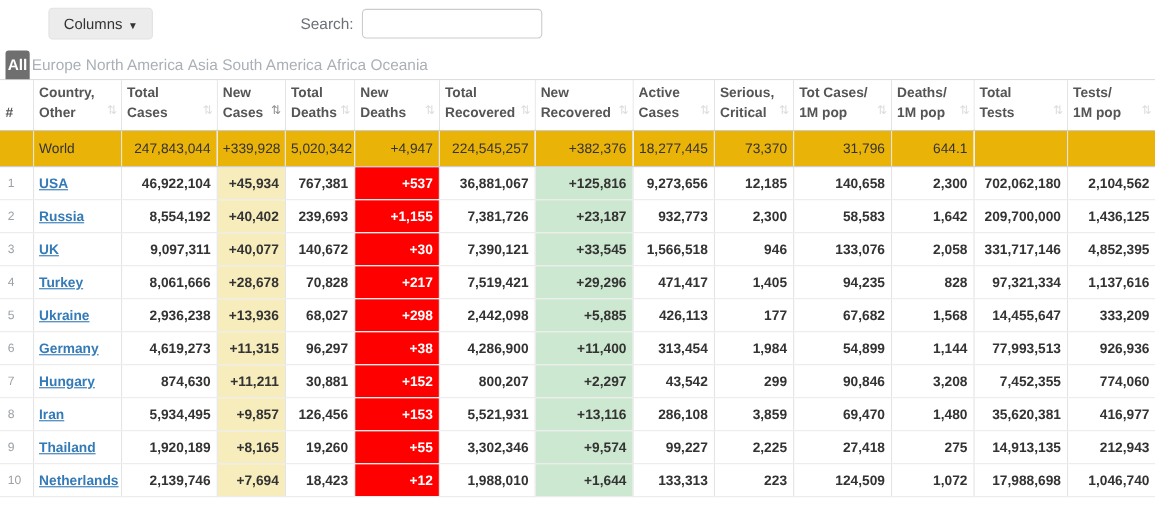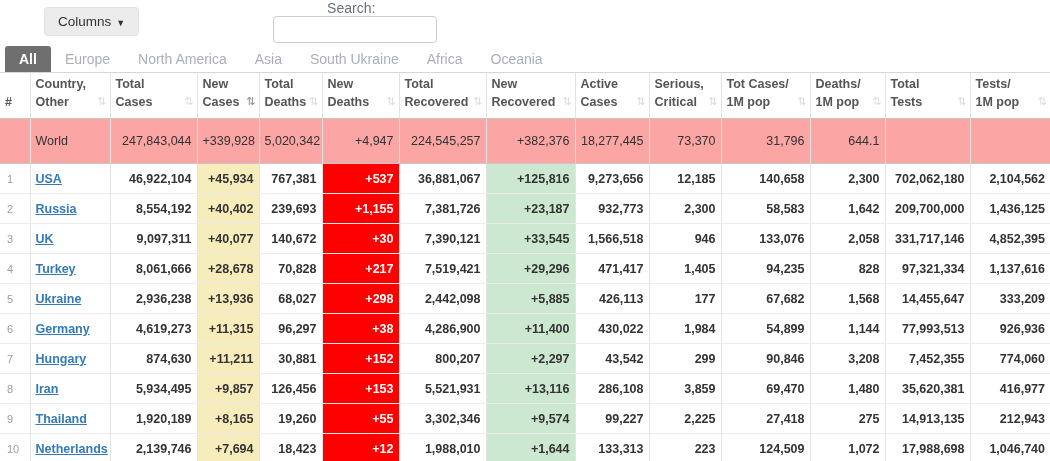--- a/index.html
+++ b/index.html
@@ -15,30 +15,30 @@
   .time-tab {
     font-size:14px; color:#8a8f98; padding:6px 13px; border:none; background:transparent;
     border-radius:4px; cursor:pointer; font-family:inherit;
   }
   .time-tab.active { background:var(--accent-blue,#337ab7); color:#fff; font-weight:bold; }
   .columns-btn {
     margin-left:32px; background:#ececec; border:1px solid #e2e2e2; border-radius:4px;
     padding:6px 13px; font-size:13.5px; color:#333; cursor:pointer; font-family:inherit;
   }
   .columns-btn .caret { font-size:9px; margin-left:5px; color:#333; }
-  .search-wrap { margin-left:134px; display:flex; align-items:center;flex-direction:column; }
+  .search-wrap { margin-left:134px; display:flex; align-items:center; }
   .search-label { color:#6b7078; font-size:14px; margin-right:8px; }
   .search-input {
     width:164px; height:27px; border:1px solid #ccc; border-radius:4px; padding:0 6px;
     font-size:13px; font-family:inherit;
   }
 
   
   .tabbar { display:flex; align-items:flex-end; padding-left:5px; border-bottom:1px solid #d6d6d6; height:31px; }
-  .cont-tab { font-size:14px; color:#aab0b6; padding:5px 14px; cursor:pointer; white-space:nowrap; }
+  .cont-tab { font-size:14px; color:#aab0b6; padding:5px 2px; cursor:pointer; white-space:nowrap; }
   .cont-tab.active { background:#6f6f6f; color:#fff; font-weight:bold; border-radius:3px 3px 0 0; }
 
   
   table { border-collapse:collapse; table-layout:fixed; width:1050px; }
   th, td { border-right:1px solid #e4e4e4; padding:2px 5px; overflow:hidden; white-space:nowrap; }
   th:last-child, td:last-child { border-right:none; }
 
   thead th {
     height:42px; text-align:left; vertical-align:bottom; font-size:12.5px; color:#555;
     font-weight:bold; line-height:1.45; position:relative; padding-bottom:7px;
@@ -46,21 +46,21 @@
   }
   .sort-icon { position:absolute; right:3px; bottom:8px; font-size:11px; color:#dcdcdc; font-weight:normal; }
   .sort-icon.sorted { color:#8d8d8d; }
 
   tbody td { height:30px; border-bottom:1px solid #ececec; text-align:right; font-weight:bold; font-size:12.5px; color:#333; }
   td.rank { text-align:left; color:#9aa0a6; font-size:11px; font-weight:normal; padding-left:7px; }
   td.country { text-align:left; }
   td.country a { color:var(--accent-blue,#337ab7); font-weight:bold; text-decoration:underline; }
 
   tr.world td {
-    background:#fca5a5; font-weight:normal; height:45px;
+    background:#eab308; font-weight:normal; height:33px;
     border-top:1px solid #c6c6c6; border-bottom:1px solid #c9c9c9; color:#333;
   }
   td.bg-newcases { background:var(--new-cases-bg,#f7ecbc); }
   td.bg-newdeaths { background:var(--new-deaths-bg,#fe0000); color:#fff; }
   td.bg-newrecovered { background:var(--new-recovered-bg,#cde8d0);margin-top:21px; }
 </style>
 </head>
 <body>
 
 <div class="app">
@@ -73,21 +73,21 @@
       <span class="search-label">Search:</span>
       <input class="search-input" type="text" value="" style="">
     </div>
   </div>
 
   <div class="tabbar">
       <div class="cont-tab active">All</div>
       <div class="cont-tab">Europe</div>
       <div class="cont-tab">North America</div>
       <div class="cont-tab">Asia</div>
-      <div class="cont-tab">South Ukraine</div>
+      <div class="cont-tab">South America</div>
       <div class="cont-tab">Africa</div>
       <div class="cont-tab">Oceania</div>
     </div>
 
   <table>
     <colgroup>
         <col style="width: 30px;">
         <col style="width: 80px;">
         <col style="width: 87px;">
         <col style="width: 62px;">
@@ -273,21 +273,21 @@
         </tr>
         <tr>
           <td class="rank">6</td>
           <td class="country"><a href="#">Germany</a></td>
           <td>4,619,273</td>
           <td class="bg-newcases">+11,315</td>
           <td>96,297</td>
           <td class="bg-newdeaths">+38</td>
           <td>4,286,900</td>
           <td class="bg-newrecovered">+11,400</td>
-          <td>430,022</td>
+          <td>313,454</td>
           <td>1,984</td>
           <td>54,899</td>
           <td>1,144</td>
           <td>77,993,513</td>
           <td>926,936</td>
         </tr>
         <tr>
           <td class="rank">7</td>
           <td class="country"><a href="#">Hungary</a></td>
           <td>874,630</td>

